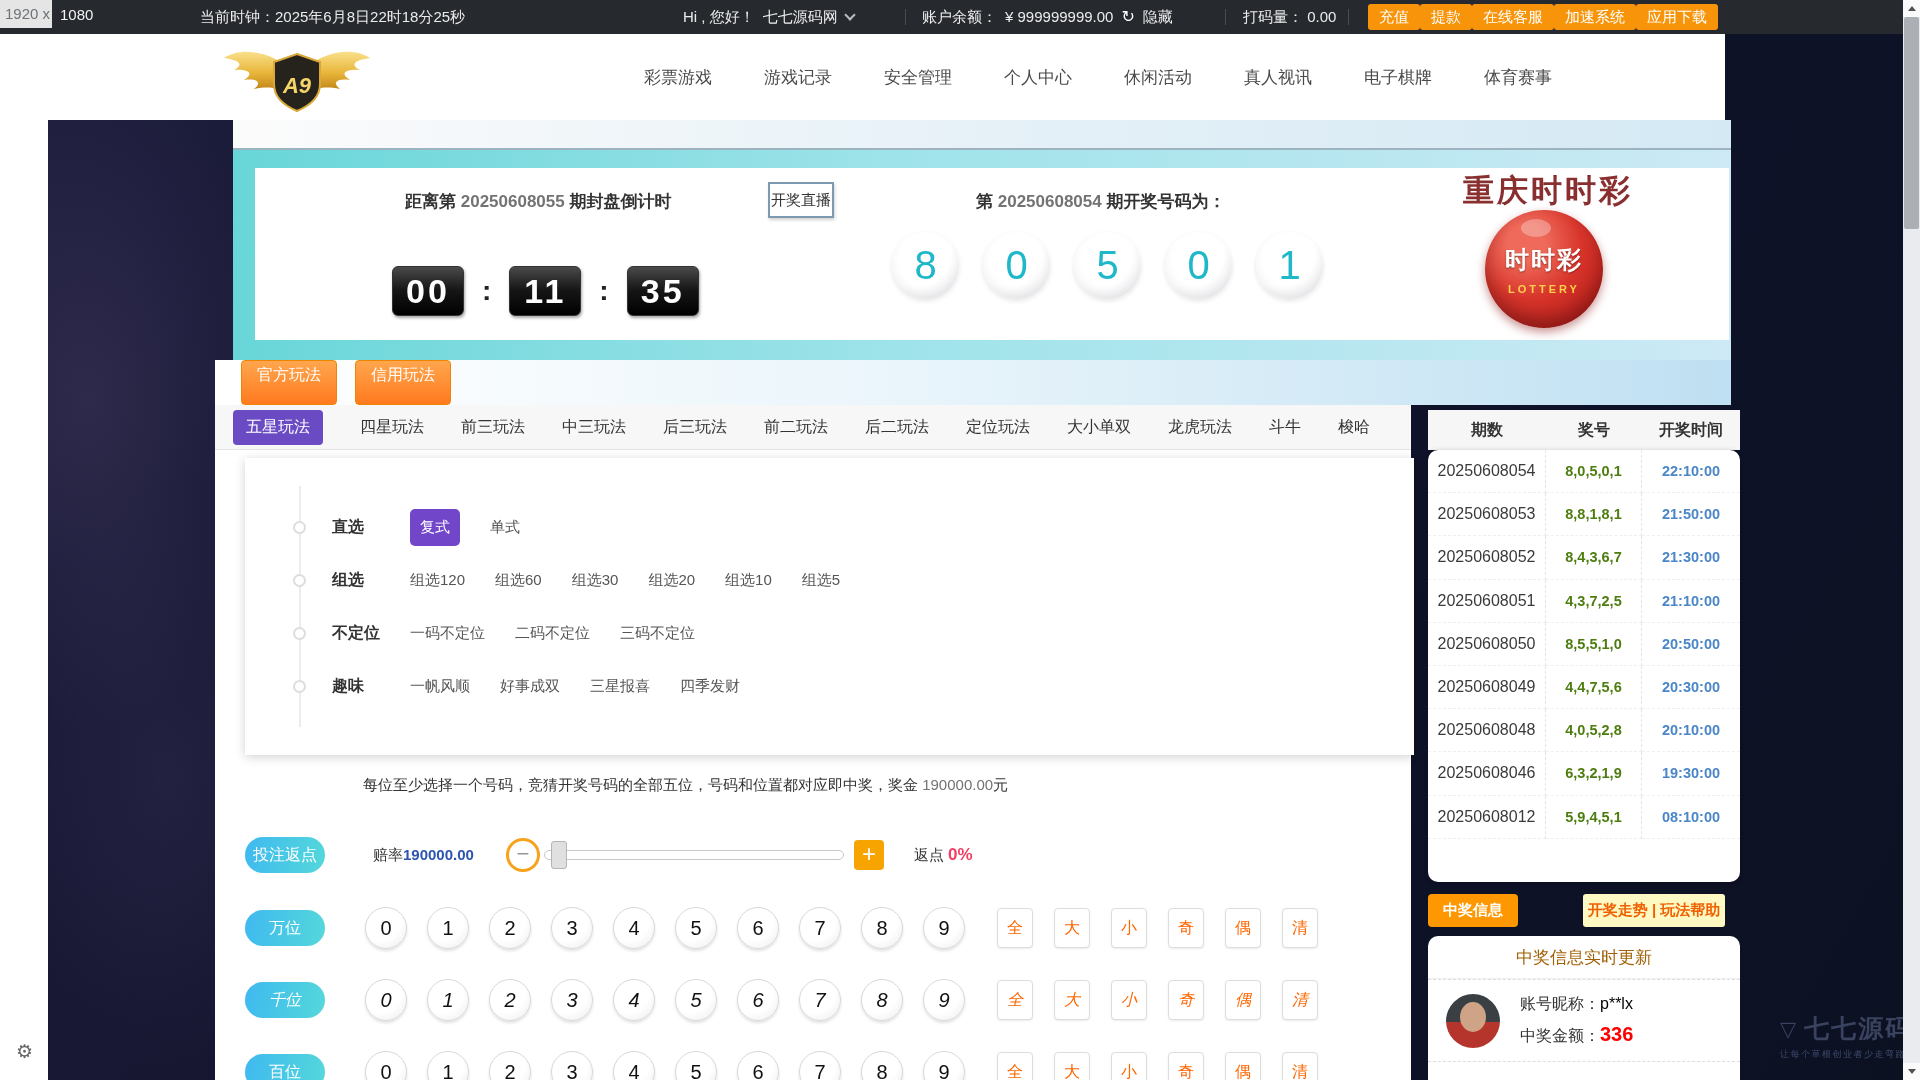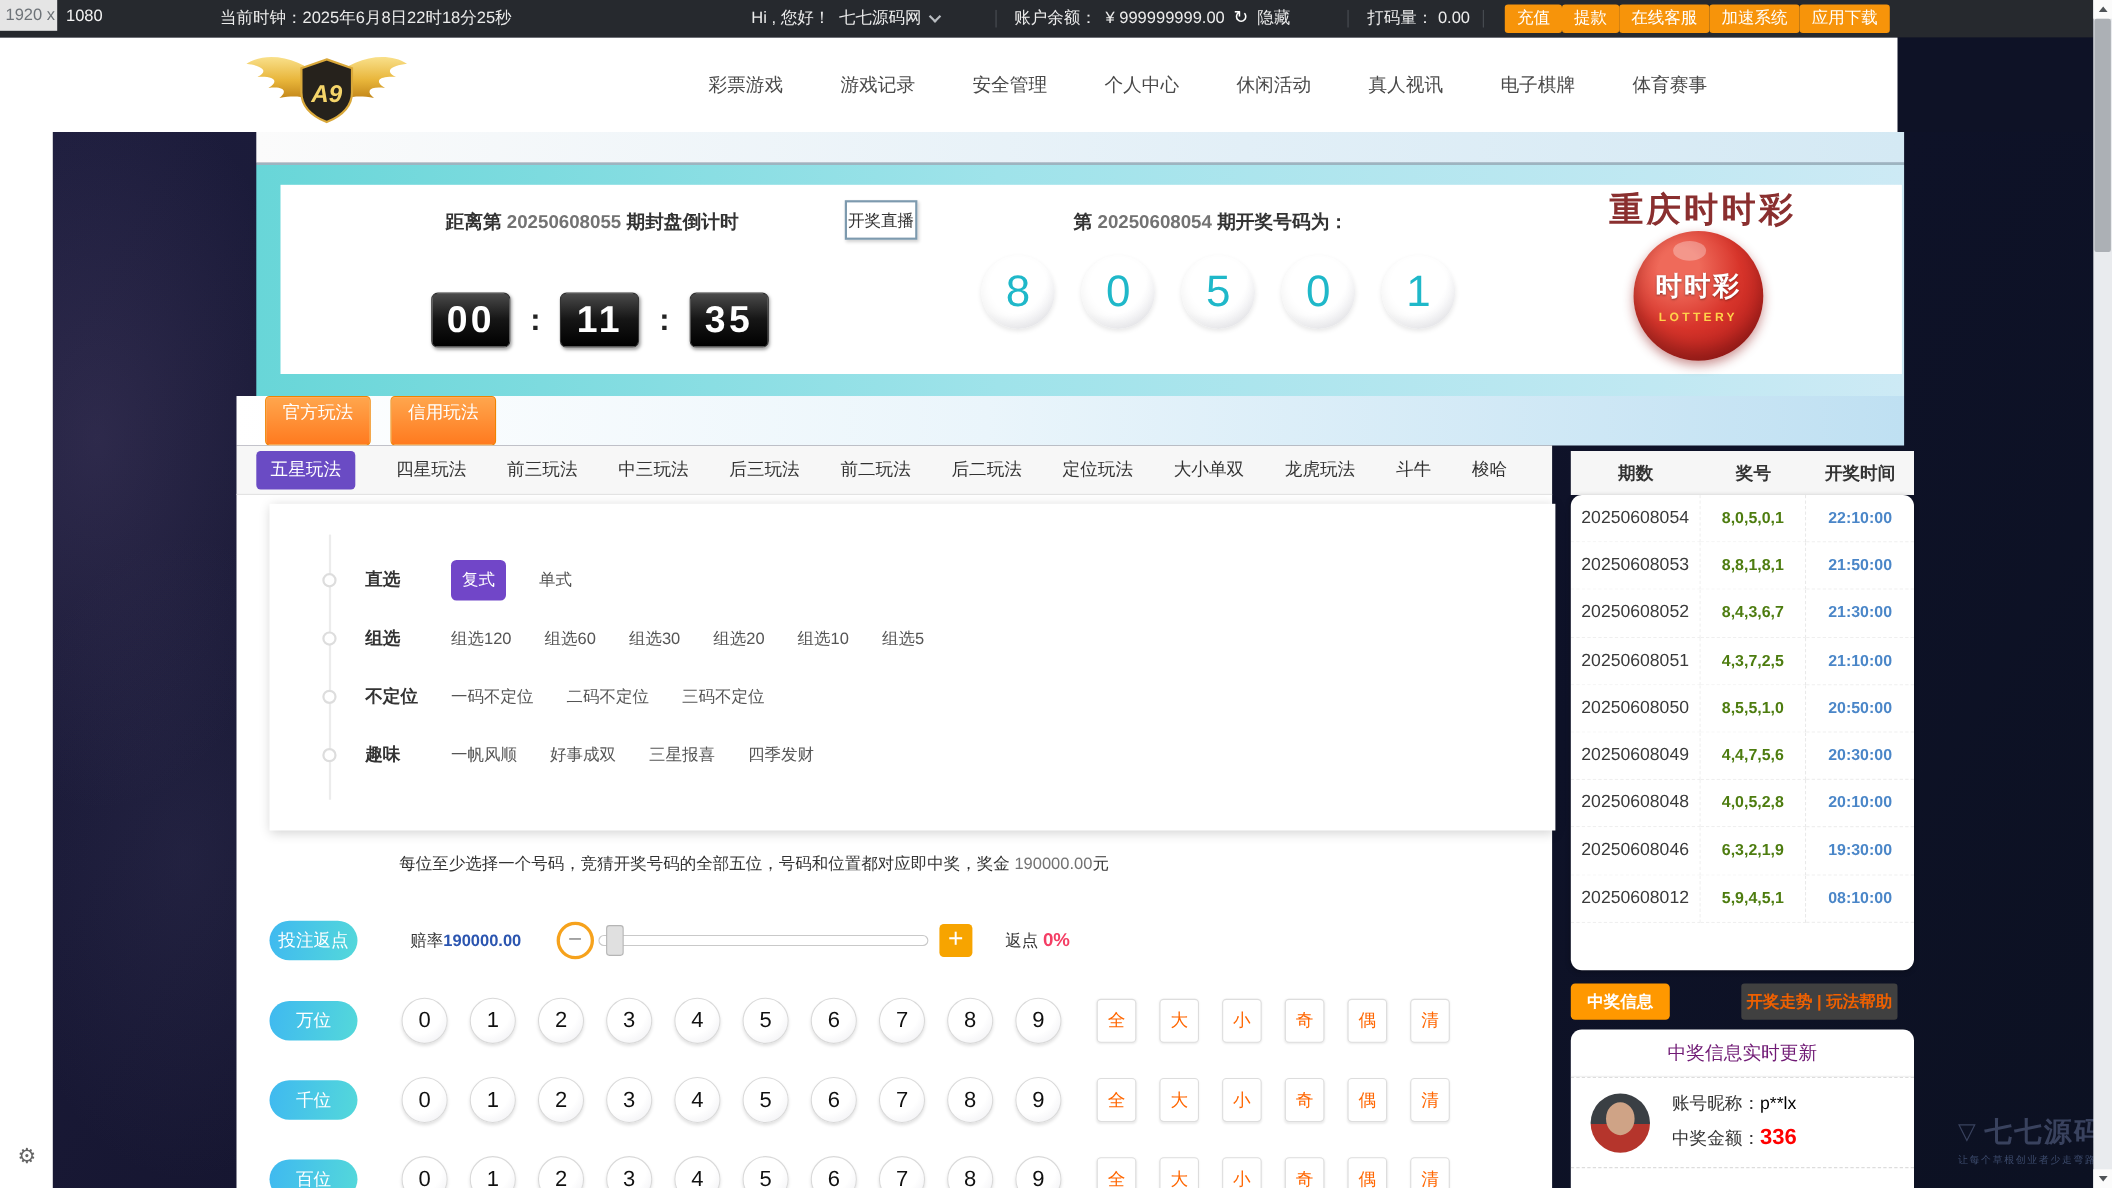--- a/index.html
+++ b/index.html
@@ -99,25 +99,25 @@
 
   
   .hist-header { position:absolute; left:1428px; top:410px; width:312px; height:40px; background:#f6f6f6; display:grid; grid-template-columns:118px 96px 98px; align-items:center; text-align:center; font-size:16px; font-weight:bold; color:#333; z-index:5; }
   .hist-card { position:absolute; left:1428px; top:450px; width:312px; height:432px; background:#fff; border-radius:10px; box-shadow:0 1px 5px rgba(0,0,0,.25); overflow:hidden; z-index:5; }
   .hrow { display:grid; grid-template-columns:118px 96px 98px; height:43.2px; }
   .hc { display:flex; align-items:center; justify-content:center; border-bottom:1px dashed #efefef; }
   .hc.issue { font-size:16px; color:#3a3a3a; border-right:1px dashed #e4e4e4; }
   .hc.nums { font-size:14.5px; font-weight:bold; color:#4d7c0f; border-right:1px dashed #e4e4e4; }
   .hc.time { font-size:14.5px; font-weight:bold; color:#4a86c8; }
   .btn-wininfo { position:absolute; left:1428px; top:894px; padding:7px 15px; background:#ff9800; border-radius:4px; color:#fff; font-size:15px; font-weight:bold; cursor:pointer; z-index:5; }
-  .btn-trend { position:absolute; left:1583px; top:894px; width:142px; height:33px; background:#404040; border-radius:3px; color:#f06000; font-size:15px; font-weight:bold; display:flex; align-items:center; justify-content:center; cursor:pointer; z-index:5; }
+  .btn-trend { position:absolute; left:1583px; top:894px; width:142px; height:33px; background:#fef9c3; border-radius:3px; color:#f06000; font-size:15px; font-weight:bold; display:flex; align-items:center; justify-content:center; cursor:pointer; z-index:5; }
 
   
   .win-card { position:absolute; left:1428px; top:936px; width:312px; height:144px; background:#fff; border-radius:10px 10px 0 0; overflow:hidden; z-index:5; }
-  .win-title { height:43px; display:flex; align-items:center; justify-content:center; font-size:17px; color:#701a75; border-bottom:1px solid #f0f0f0;text-align:center; }
+  .win-title { height:43px; display:flex; align-items:center; justify-content:center; font-size:17px; color:#a16207; border-bottom:1px solid #f0f0f0;text-align:center; }
   .win-item { border-top:1px dashed #ddd; display:flex; align-items:center; padding:10px 0 10px 18px; }
   .avatar { width:54px; height:54px; border-radius:50%; background:linear-gradient(180deg,#3a3f44 0 52%,#b5352c 52%); position:relative; overflow:hidden; flex:none; }
   .avatar::after { content:''; position:absolute; left:50%; top:16%; width:26px; height:30px; margin-left:-13px; border-radius:50%; background:#cfa386; }
   .win-info { margin-left:20px; font-size:16px; color:#333; line-height:1.7; }
   .win-name b { color:#000; font-weight:normal; }
   .win-amt b { color:#f00; font-size:20px; font-weight:bold; }
 
   
   .wm { position:absolute; left:1780px; top:1012px; color:#39425e; z-index:5; }
   .wm-row { display:flex; align-items:center; gap:6px; font-size:25px; font-weight:bold; letter-spacing:2px; }
@@ -419,21 +419,21 @@
     </div>
     <div class="filters">
       <div class="fbtn">全</div>
       <div class="fbtn">大</div>
       <div class="fbtn">小</div>
       <div class="fbtn">奇</div>
       <div class="fbtn">偶</div>
       <div class="fbtn">清</div>
     </div>
   </div>
-<div class="num-row" style="top: 978px;">
+<div class="num-row" style="top: 978px; font-style: italic;">
     <div class="pill">千位</div>
     <div class="digit-balls">
       <div class="dball">0</div>
       <div class="dball">1</div>
       <div class="dball">2</div>
       <div class="dball">3</div>
       <div class="dball">4</div>
       <div class="dball">5</div>
       <div class="dball">6</div>
       <div class="dball">7</div>

